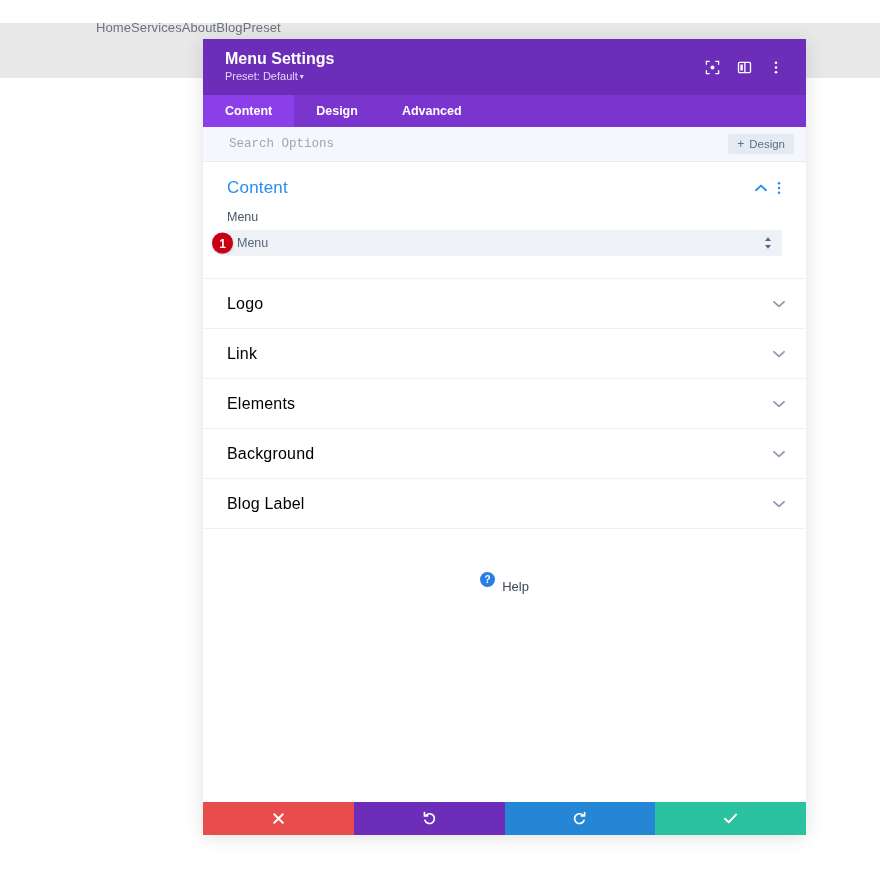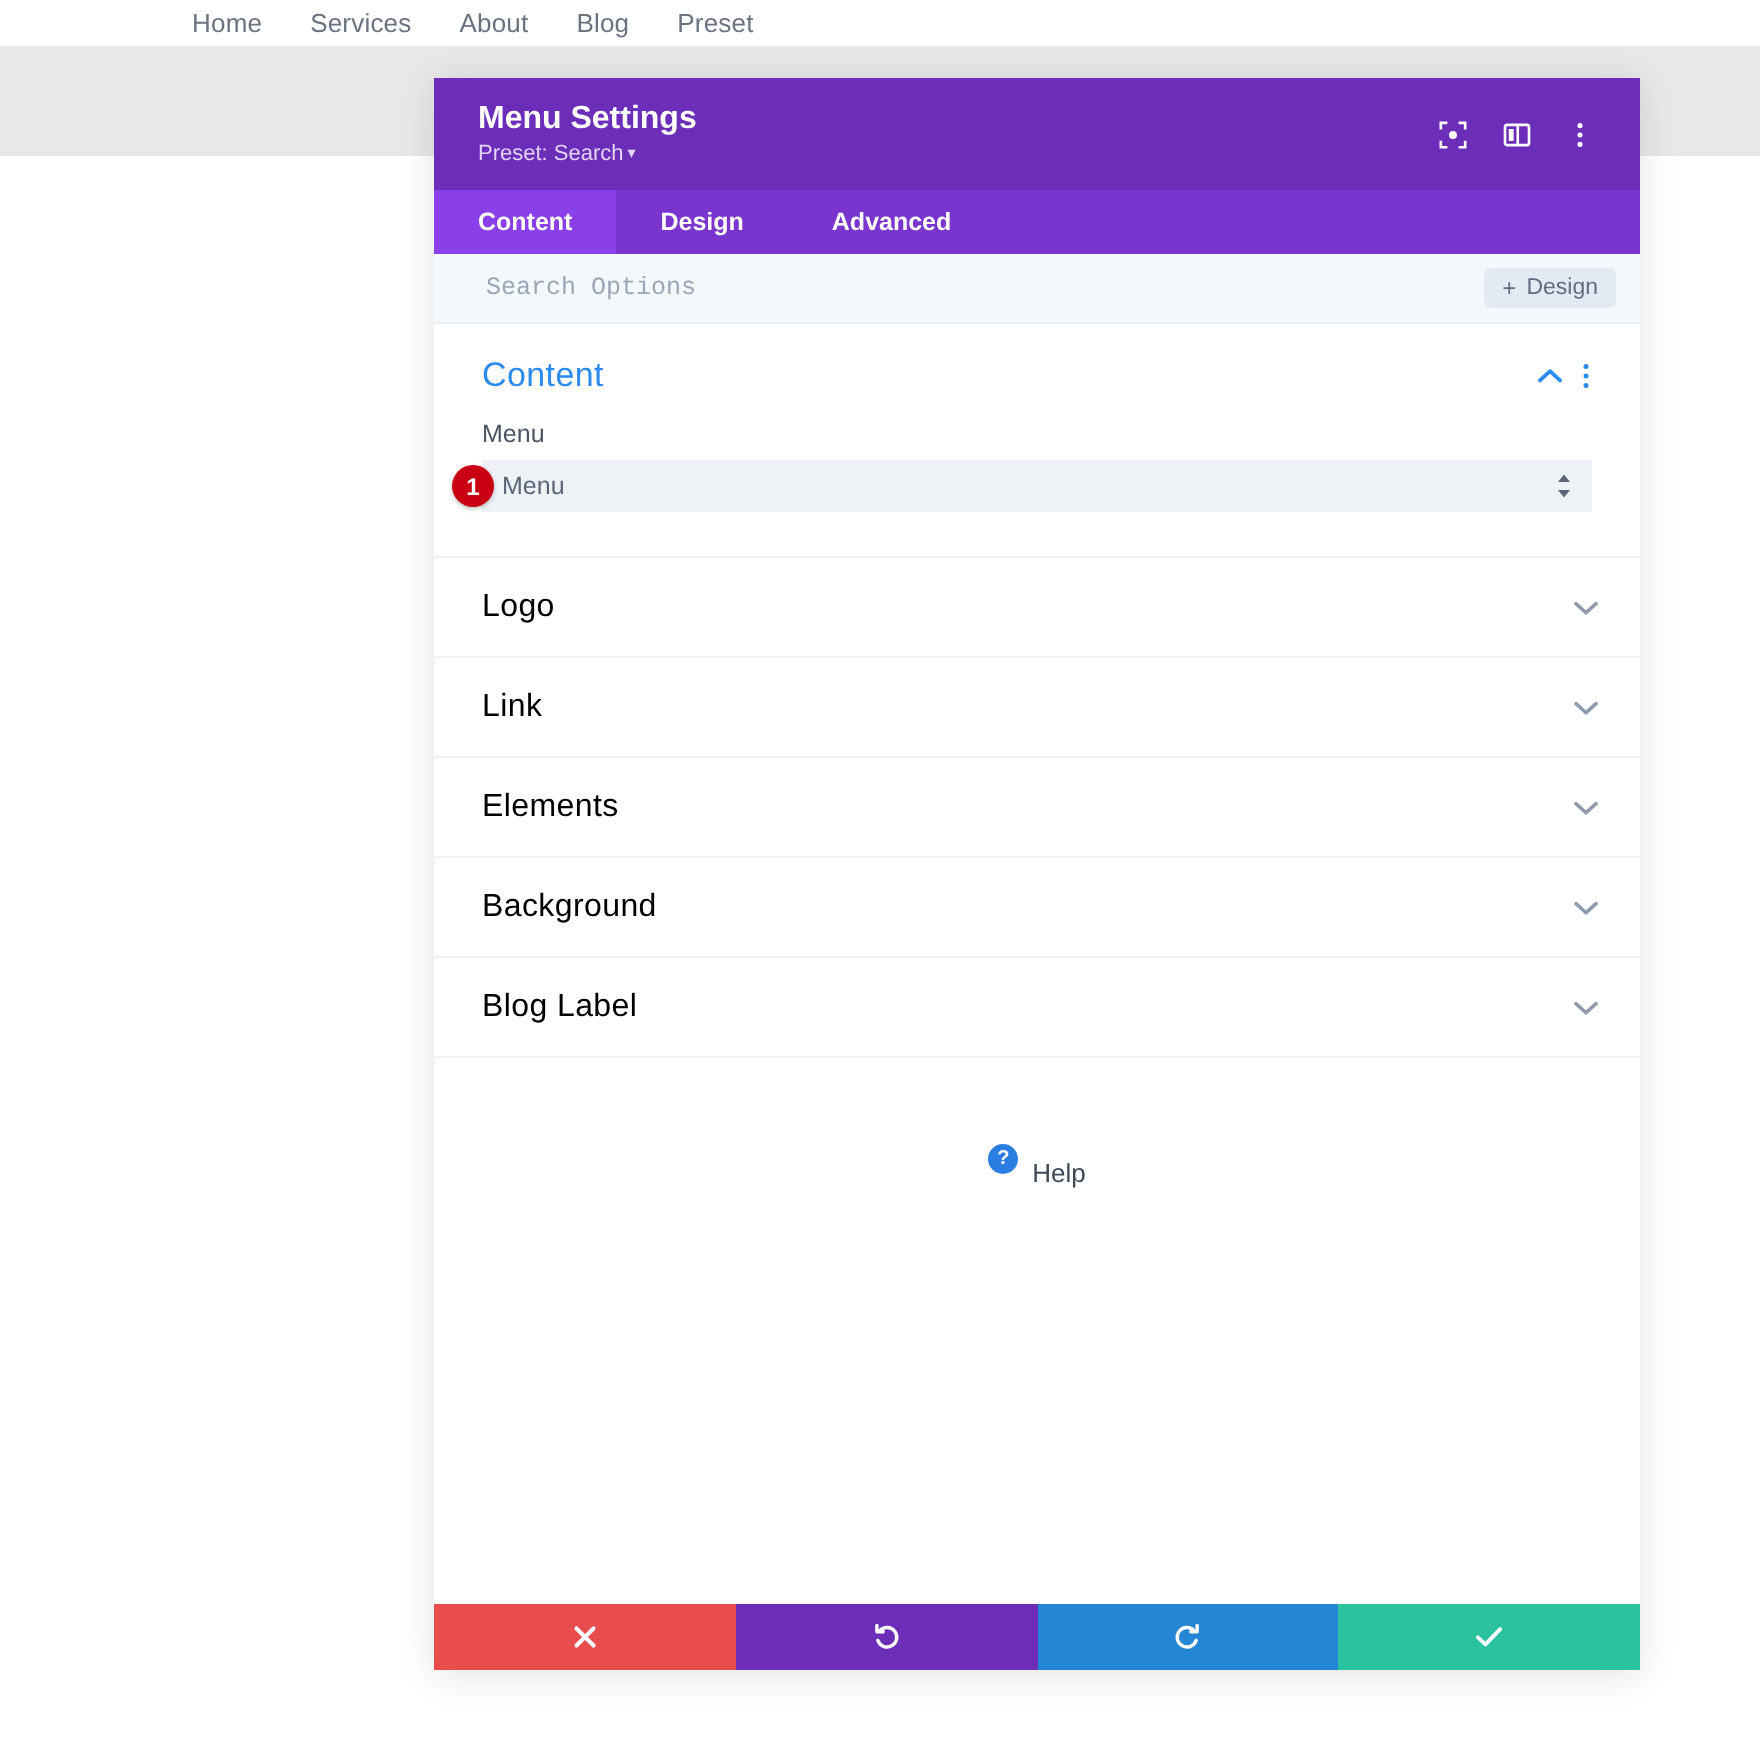--- a/index.html
+++ b/index.html
@@ -19,26 +19,25 @@
   #site-nav-strip {
     position: absolute;
     top: 0; left: 0;
     width: 880px;
     height: 23px;
     background: #ffffff;
     z-index: 1;
   }
   #site-nav {
     position: absolute;
-    top: 0;
+    top: 16px;
     left: 96px;
     height: 23px;
     display: flex;
     align-items: center;
-    gap: 24px;
     z-index: 3;
   }
   #site-nav a {
     color: #6b7280;
     font-size: 13px;
     text-decoration: none;
     letter-spacing: .1px;
     line-height: 23px;
   }
   #site-grey-band {
@@ -46,21 +45,21 @@
     top: 23px; left: 0;
     width: 880px;
     height: 55px;
     background: #e8e8e8;
     z-index: 1;
   }
 
   
   #modal {
     position: absolute;
-    left: 217px;
+    left: 203px;
     top: 39px;
     width: 603px;
     height: 796px;
     background: #ffffff;
     box-shadow: 0 2px 18px rgba(0,0,0,0.12);
     z-index: 10;
     display: flex;
     flex-direction: column;
     font-size: 13px;
   }
@@ -308,21 +307,21 @@
   <a href="#">Blog</a>
   <a href="#">Preset</a>
 </nav>
 
 <div id="modal">
 
   <div id="modal-header">
     <div id="modal-header-text">
       <div id="modal-title">Menu Settings</div>
       <div id="modal-preset">
-        <span>Preset: Search</span><span class="caret">▾</span>
+        <span>Preset: Default</span><span class="caret">▾</span>
       </div>
     </div>
     <div id="header-actions">
       <span class="hdr-icon">
         <svg width="15" height="15" viewBox="0 0 16 16" fill="none" stroke="#ffffff" stroke-width="1.4">
           <path d="M1.5 5V1.5H5M11 1.5h3.5V5M14.5 11v3.5H11M5 14.5H1.5V11"></path>
           <circle cx="8" cy="8" r="2.1" fill="#ffffff" stroke="none"></circle>
         </svg>
       </span>
       <span class="hdr-icon">

